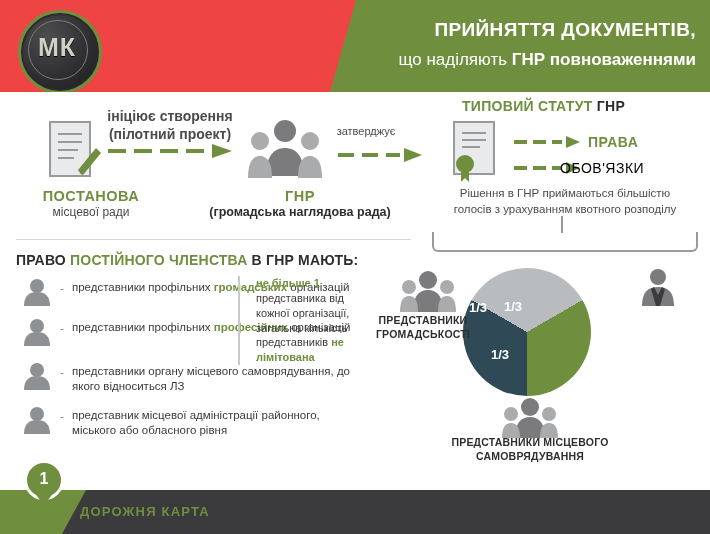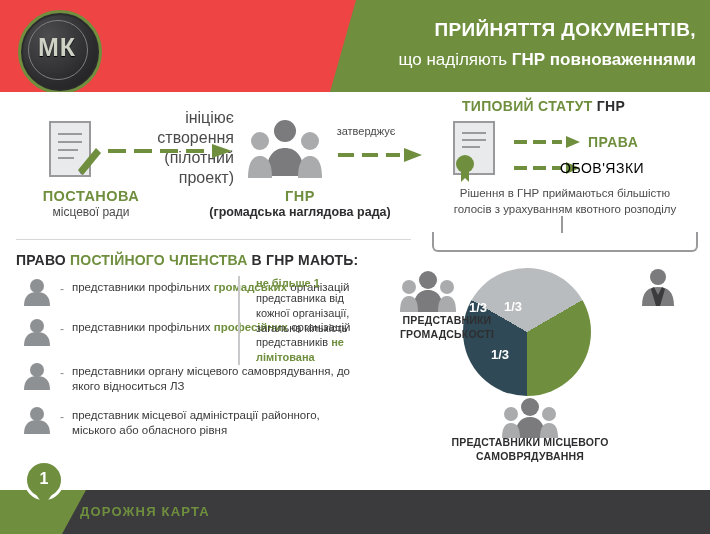--- a/index.html
+++ b/index.html
@@ -53,22 +53,22 @@
   .postanova-title{
     position:absolute;left:16px;top:96px;width:150px;text-align:center;
     color:#6f8f3e;font-size:14.5px;font-weight:bold;letter-spacing:.5px;
   }
   .postanova-sub{
     position:absolute;left:16px;top:113px;width:150px;text-align:center;
     color:#4b4b4d;font-size:12px;
   }
 
   .arrow1-label{
-    position:absolute;left:106px;top:16px;width:128px;text-align:right;
-    color:#4b4b4d;font-size:16px;line-height:1.25;
+    position:absolute;left:106px;top:16px;width:128px;text-align:center;
+    color:#4b4b4d;font-size:14px;line-height:1.25;font-weight:bold;
   }
   .arrow2-label{
     position:absolute;left:318px;top:33px;width:96px;text-align:center;
     color:#4b4b4d;font-size:11px;
   }
 
   .gnr-title{
     position:absolute;left:215px;top:96px;width:170px;text-align:center;
     color:#6f8f3e;font-size:14.5px;font-weight:bold;letter-spacing:.5px;
   }
@@ -134,21 +134,21 @@
       #b9bcbe 120deg 240deg,
       #6f8f3e 240deg 360deg);
     transform:rotate(180deg);
   }
   .slice-label{position:absolute;color:#fff;font-size:13px;font-weight:bold;}
   .sl-top{left:504px;top:207px;}       
   .sl-left{left:469px;top:208px;}      
   .sl-bottom{left:491px;top:255px;}    
 
   .pie-lbl{position:absolute;text-align:center;font-size:10.5px;font-weight:bold;color:#2e2e30;line-height:1.3;letter-spacing:.2px;}
-  .pl-left{left:368px;top:222px;width:110px;margin-left:24px;}
+  .pl-left{left:368px;top:222px;width:110px;}
   .pl-right{left:612px;top:218px;width:94px;}
   .pl-bottom{left:440px;top:344px;width:180px;}
 
   
   .ico{position:absolute;}
   svg{display:block;}
 
   
   .footer{
     position:absolute;left:0;top:490px;width:710px;height:44px;background:#3b3b3d;

